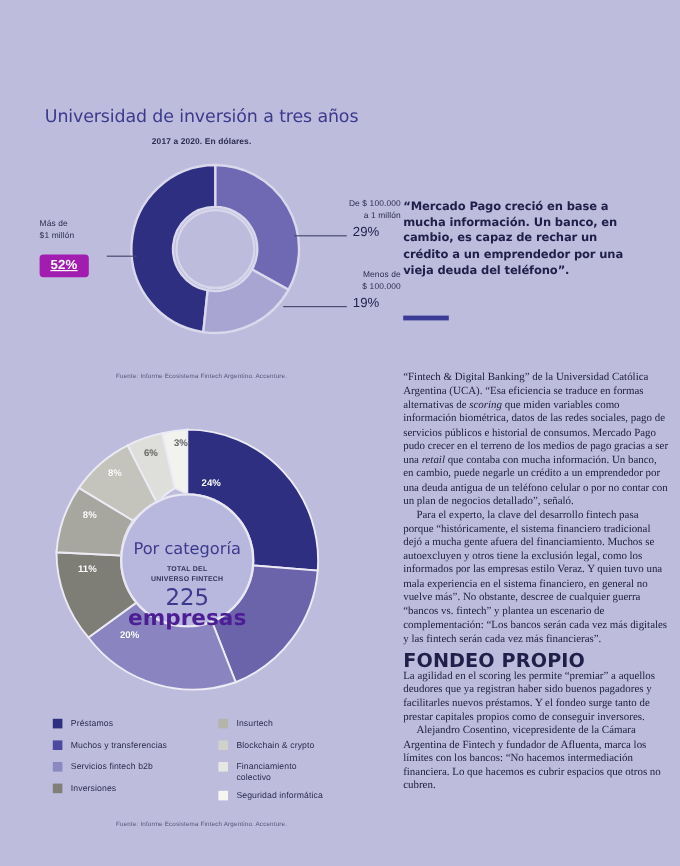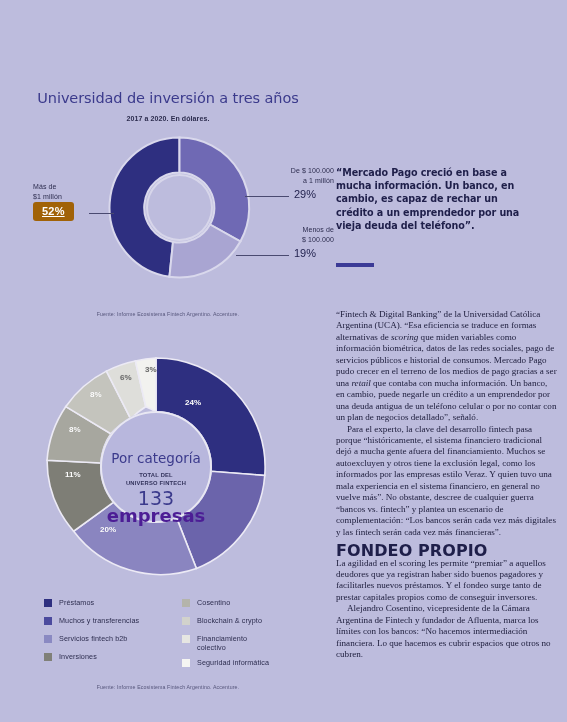--- a/index.html
+++ b/index.html
@@ -80,22 +80,22 @@
   }
   .pct-plain {
     position: absolute;
     font-size: 11px;
     font-weight: normal;
     color: #23234f;
   }
   .badge52 {
     position: absolute;
     left: 33px;
-    top: 202px;
-    background: #a16207;
+    top: 212px;
+    background: #a21caf;
     color: #ffffff;
     font-size: 11px;
     font-weight: bold;
     padding: 3px 9px 4px 9px;
     border-radius: 3px;
     letter-spacing: 0.2px;
     text-decoration: underline;
   }
   .leader {
     position: absolute;
@@ -328,37 +328,37 @@
           <path d="M 3.05 105.23 A 109 109 0 0 1 21.83 51.56 L 66.82 78.75 A 55 55 0 0 0 56.97 107.93 Z" fill="#a7a79f"></path>
 
           <path d="M 21.83 51.56 A 109 109 0 0 1 62.41 16.13 L 86.95 64.29 A 55 55 0 0 0 66.82 78.75 Z" fill="#c4c4bd"></path>
 
           <path d="M 62.41 16.13 A 109 109 0 0 1 91.36 5.94 L 101.77 51.78 A 55 55 0 0 0 86.95 64.29 Z" fill="#dededa"></path>
 
           <path d="M 91.36 5.94 A 109 109 0 0 1 112 3 L 112 57 A 55 55 0 0 0 101.77 51.78 Z" fill="#f2f2ef"></path>
         </g>
       </svg>
 
-      <div class="seg-label" style="left:141px; top:43px;">24%</div>
+      <div class="seg-label" style="left:124px; top:43px;">24%</div>
       <div class="seg-label" style="left:132px; top:132px;">20%</div>
       <div class="seg-label" style="left:56px; top:170px;">20%</div>
       <div class="seg-label" style="left:21px; top:115px;">11%</div>
       <div class="seg-label" style="left:25px; top:70px;">8%</div>
       <div class="seg-label" style="left:46px; top:35px;">8%</div>
       <div class="seg-label dark" style="left:76px; top:18px;">6%</div>
       <div class="seg-label dark" style="left:101px; top:10px;">3%</div>
 
       <div class="donut-hole d2-hole"></div>
       <div class="d2-center">
         <div class="d2-cat">Por categoría</div>
         <div class="d2-small">
           <span>TOTAL DEL</span><br>
           <span>UNIVERSO FINTECH</span>
         </div>
-        <div class="d2-num">133</div>
+        <div class="d2-num">225</div>
         <div class="d2-emp">empresas</div>
       </div>
     </div>
 
     <div class="legend">
       <div class="legend-col c1">
         <div class="legend-item">
           <span class="sw" style="background:#2e2f80;"></span>
           <span class="legend-label">Préstamos</span>
         </div>
@@ -371,21 +371,21 @@
           <span class="legend-label">Servicios fintech b2b</span>
         </div>
         <div class="legend-item">
           <span class="sw" style="background:#808078;"></span>
           <span class="legend-label">Inversiones</span>
         </div>
       </div>
       <div class="legend-col c2">
         <div class="legend-item">
           <span class="sw" style="background:#b4b4ab;"></span>
-          <span class="legend-label">Cosentino</span>
+          <span class="legend-label">Insurtech</span>
         </div>
         <div class="legend-item">
           <span class="sw" style="background:#d2d2cc;"></span>
           <span class="legend-label">Blockchain &amp; crypto</span>
         </div>
         <div class="legend-item">
           <span class="sw" style="background:#e6e6e2;"></span>
           <span class="legend-label" style="max-width:78px;">Financiamiento colectivo</span>
         </div>
         <div class="legend-item">

